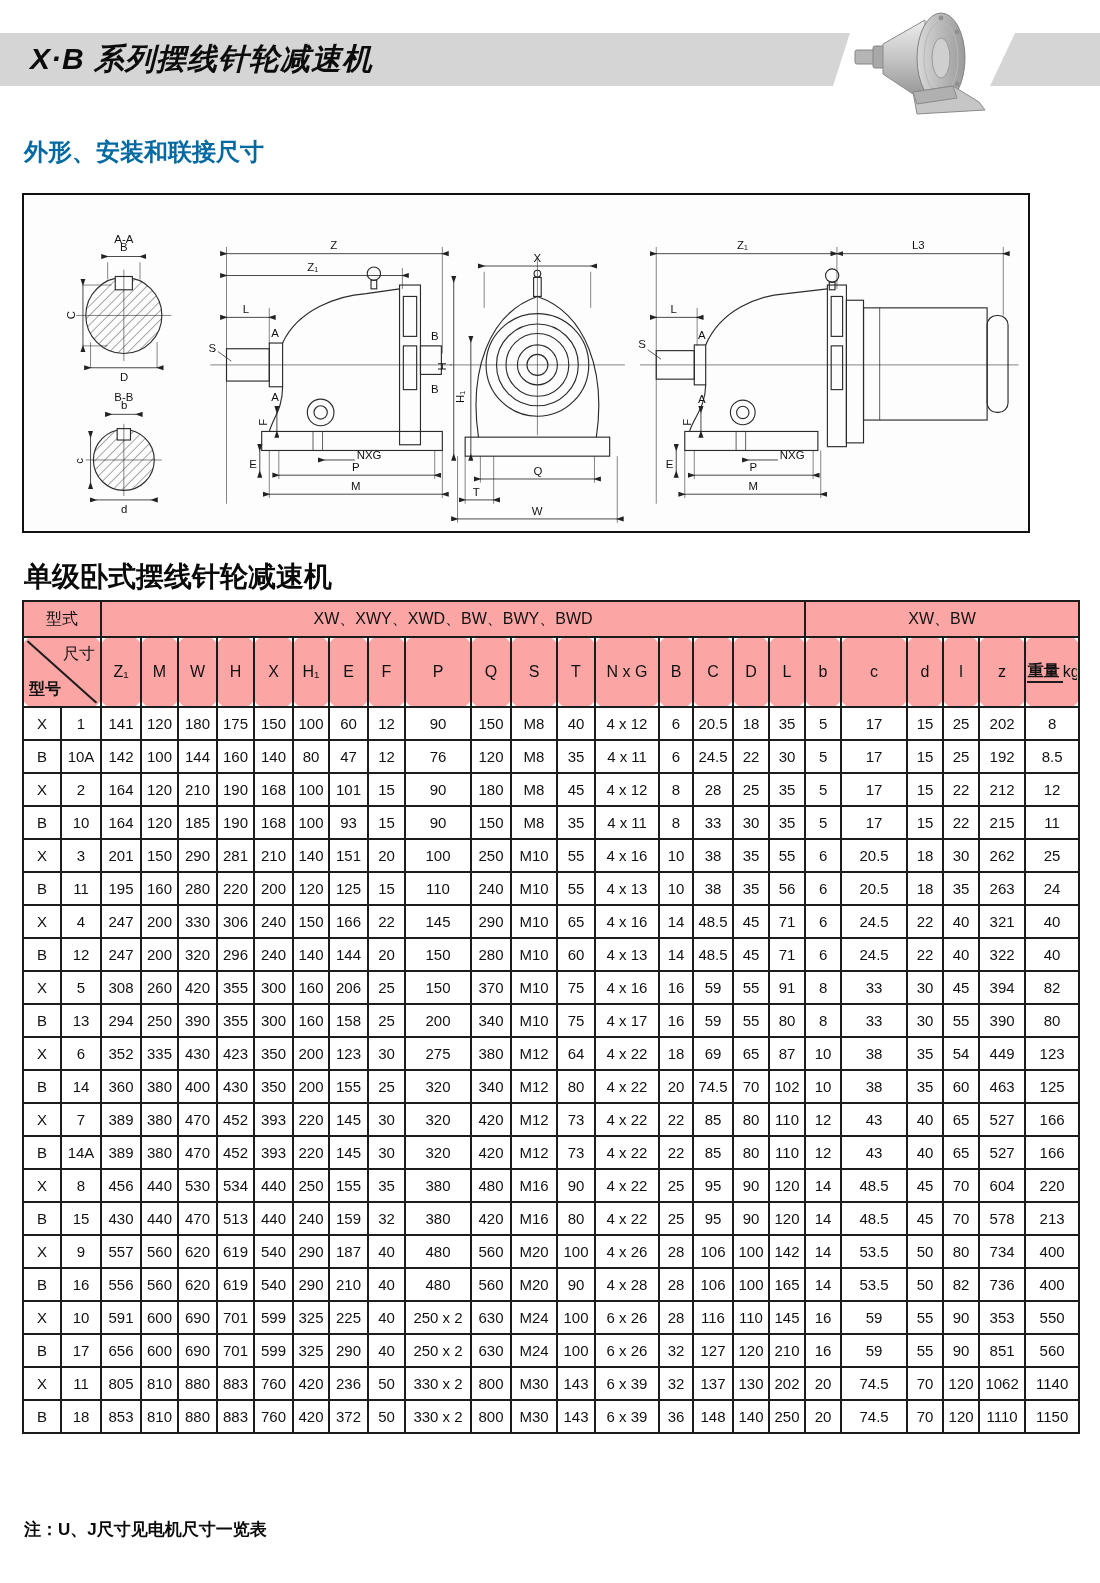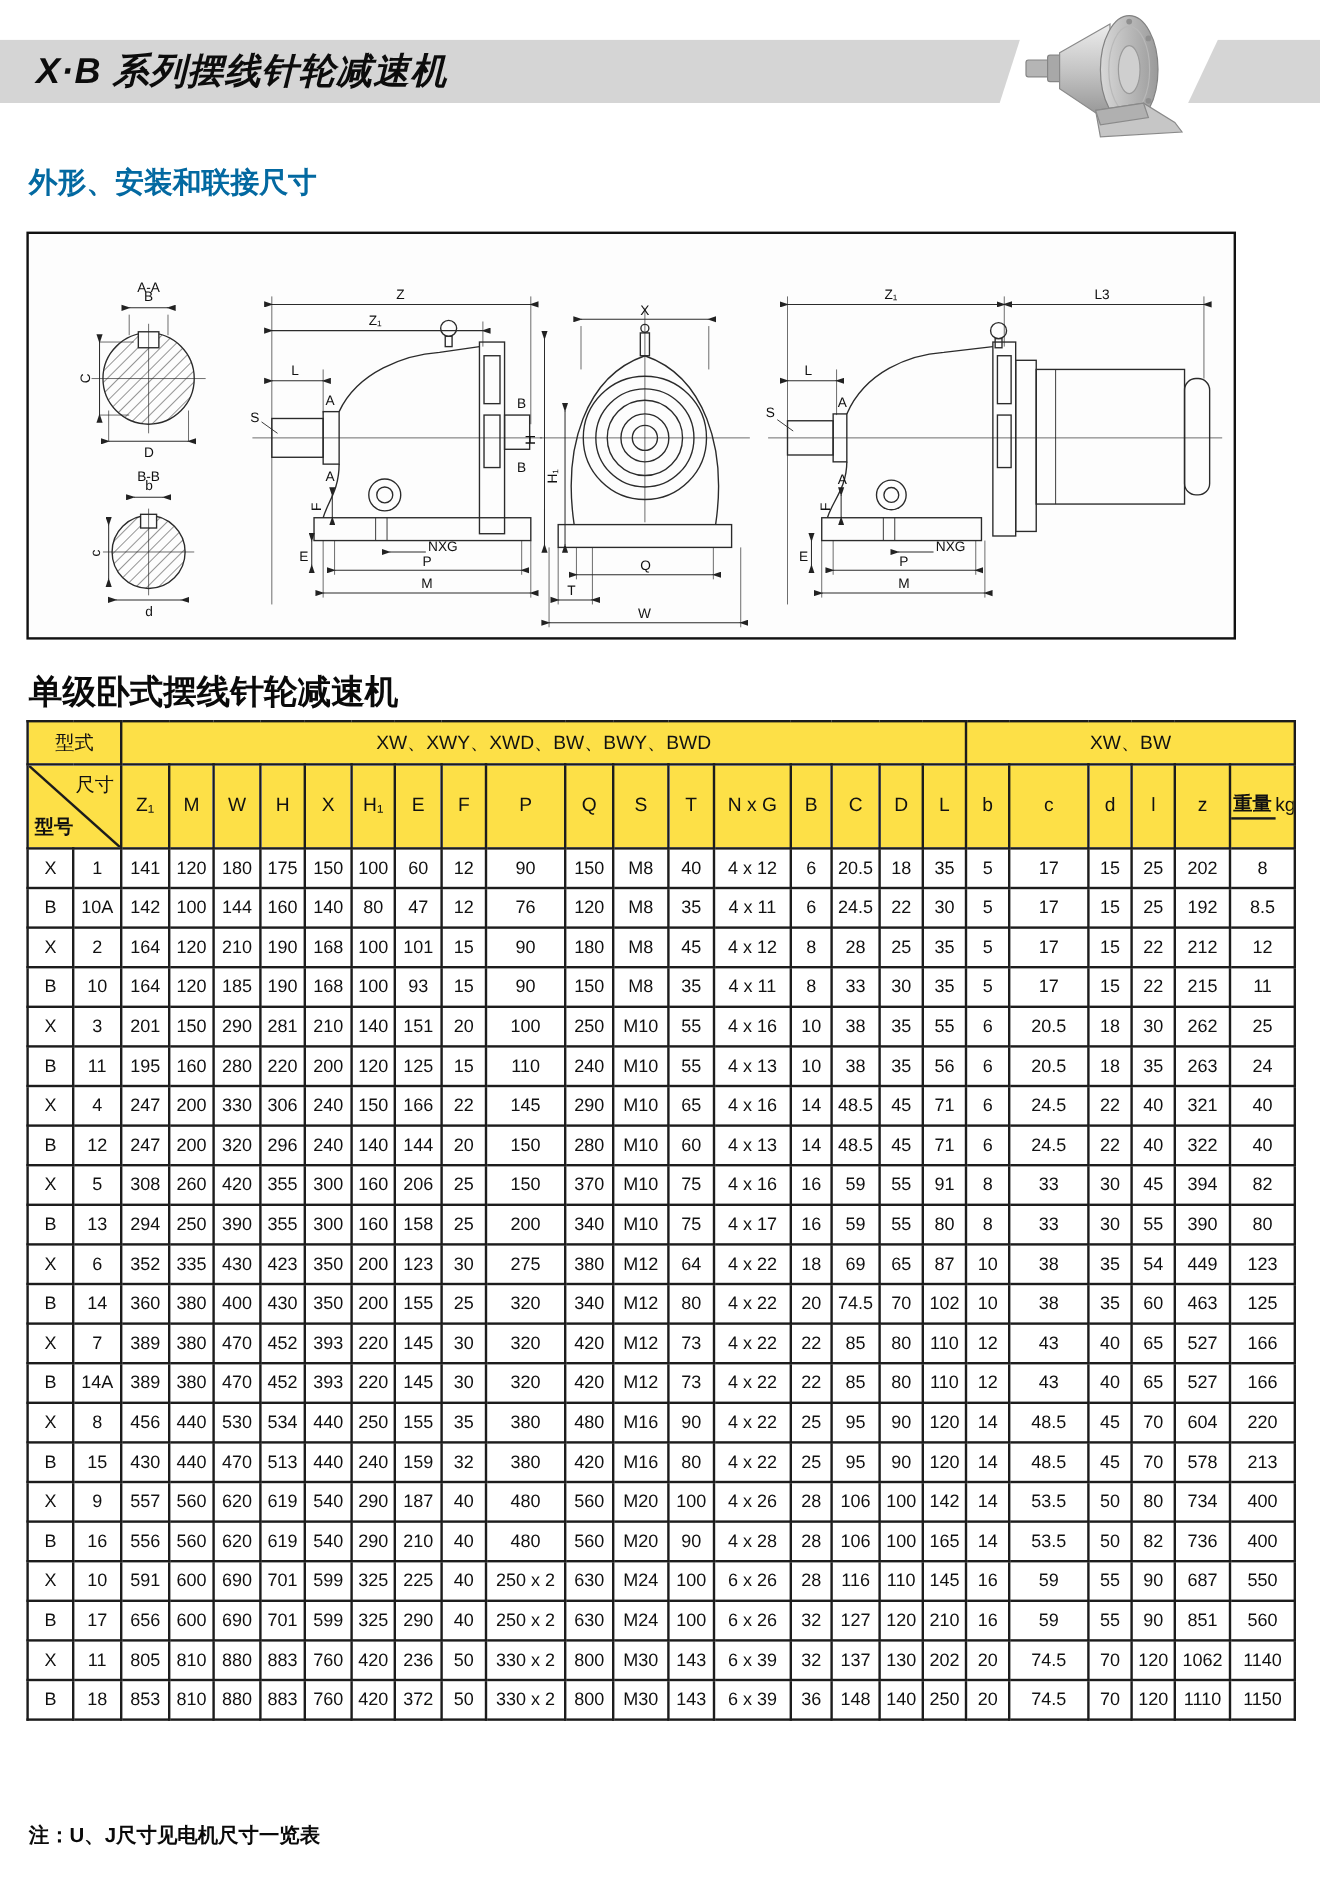--- a/index.html
+++ b/index.html
@@ -35,23 +35,23 @@
     position:absolute; left:22px; top:193px; width:1008px; height:340px;
     border:2.5px solid #111; background:#fdfdfd;
   }
   .diagram-box svg { display:block; width:100%; height:100%; }
   .dg-text { font-size:12px; fill:#111; font-family:"Liberation Sans","DejaVu Sans",sans-serif; }
   
   .tbl-wrap { position:absolute; left:22px; top:600px; width:1058px; }
   table { border-collapse:collapse; table-layout:fixed; width:1056px; }
   th,td { border:2px solid #1c1c1c; text-align:center; vertical-align:middle;
           font-size:15px; overflow:hidden; white-space:nowrap; }
-  thead th { background:#fde047; font-weight:normal; }
+  thead th { background:#fca5a5; font-weight:normal; }
   .hrow1 th { height:36px; font-size:16px; }
-  .hrow2 th { height:70px; font-size:16px; }
+  .hrow2 th { height:70px; font-size:16px;border-radius:10px; }
   tbody td { height:33px; background:#fff; }
   th.corner { position:relative; padding:0; }
   th.corner svg { position:absolute; left:0; top:0; width:100%; height:100%; }
   .c-top { position:absolute; right:5px; top:6px; font-size:16px; }
   .c-bot { position:absolute; left:5px; bottom:6px; font-size:16px;font-weight:bold; }
   .wt { display:flex; flex-direction:row; align-items:center; justify-content:center; line-height:1.25;text-align:right; }
   .wt .wtop { border-bottom:2px solid #1c1c1c; padding:0 3px; font-weight:bold; }
   .footnote { position:absolute; left:24px; top:1518px; font-size:17px; color:#0a0a0a;font-weight:bold; }
 </style>
 </head>
@@ -843,21 +843,21 @@
           <td>100</td>
           <td>6 x 26</td>
           <td>28</td>
           <td>116</td>
           <td>110</td>
           <td>145</td>
           <td>16</td>
           <td>59</td>
           <td>55</td>
           <td>90</td>
-          <td>687</td>
+          <td>353</td>
           <td>550</td>
         </tr>
         <tr>
           <td>B</td>
           <td>17</td>
           <td>656</td>
           <td>600</td>
           <td>690</td>
           <td>701</td>
           <td>599</td>

